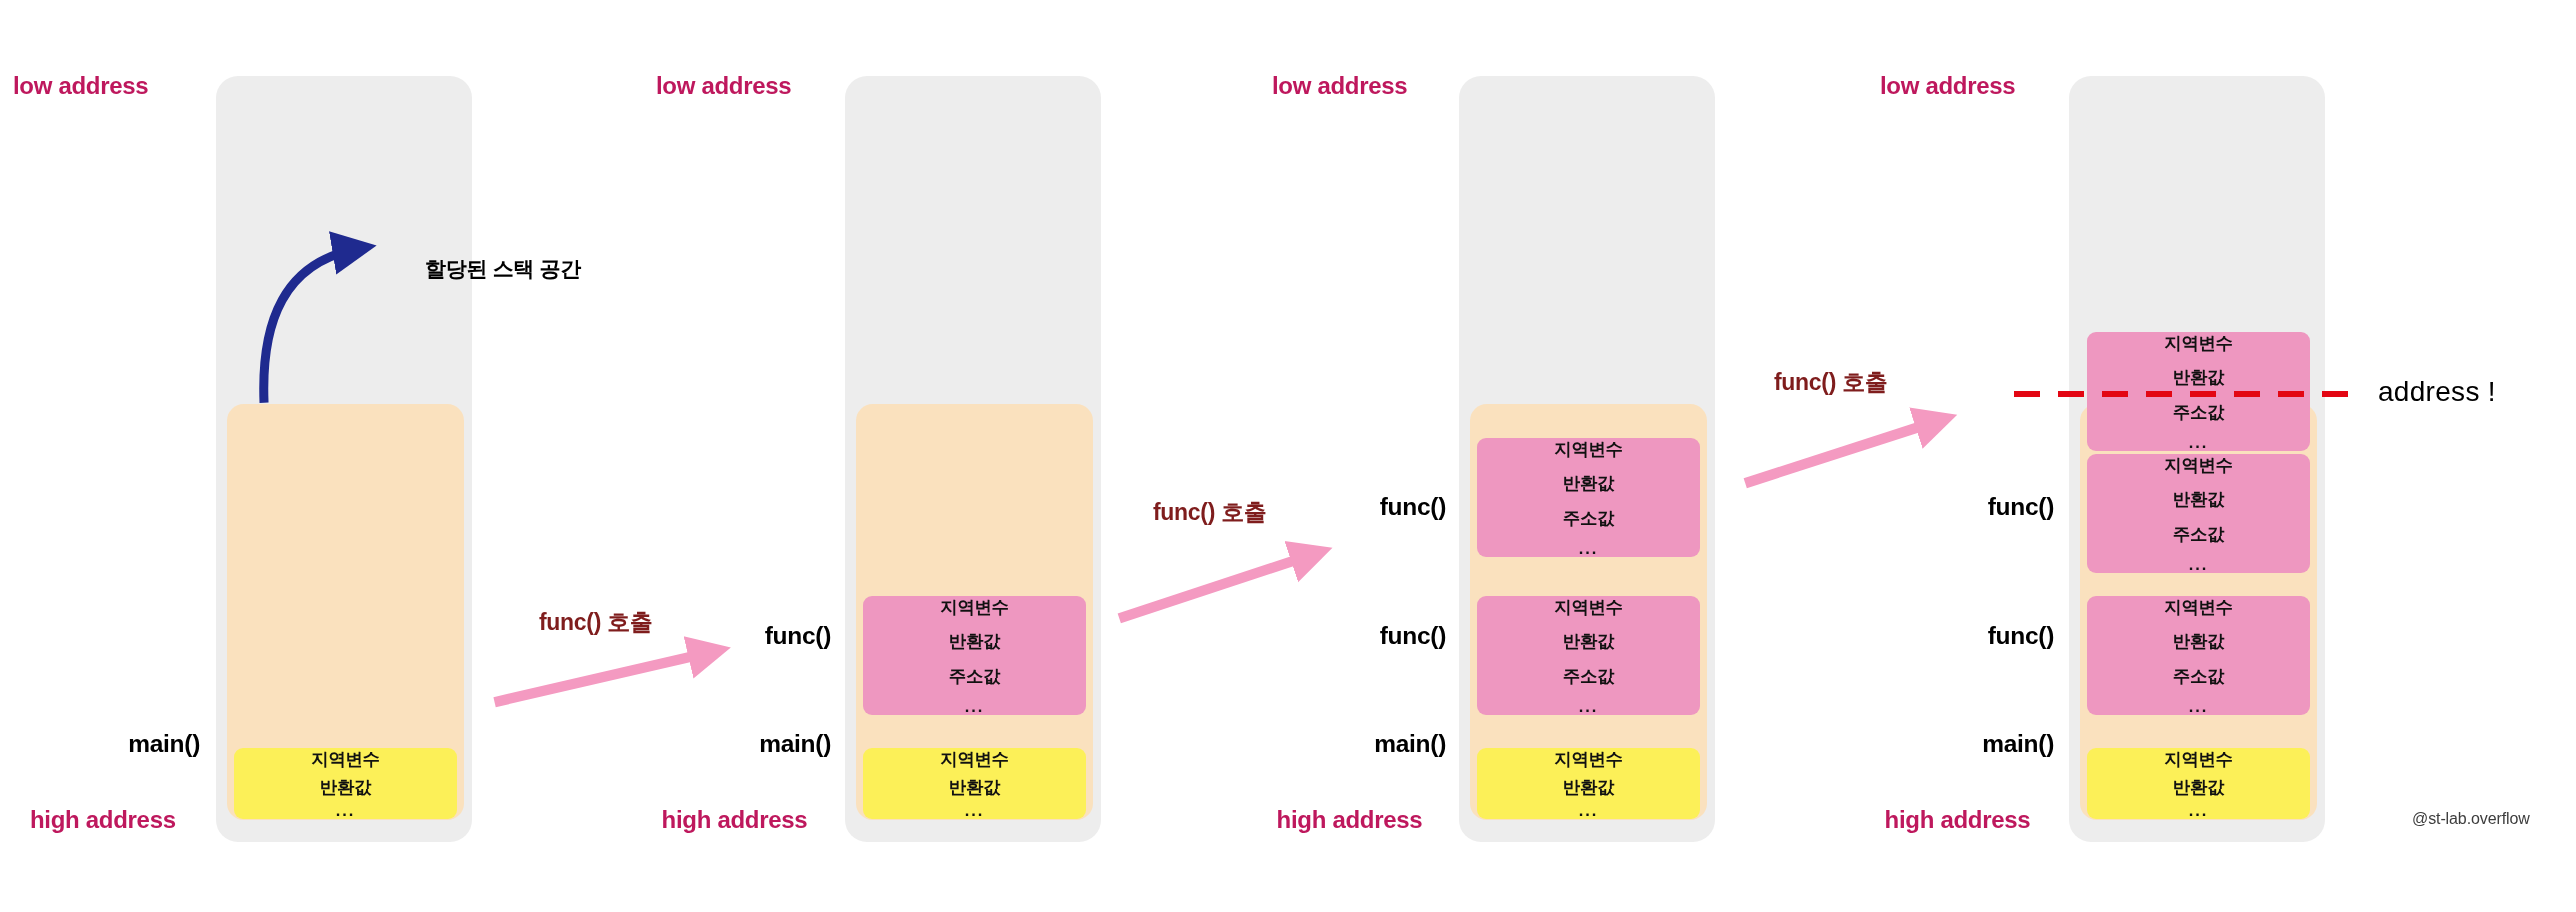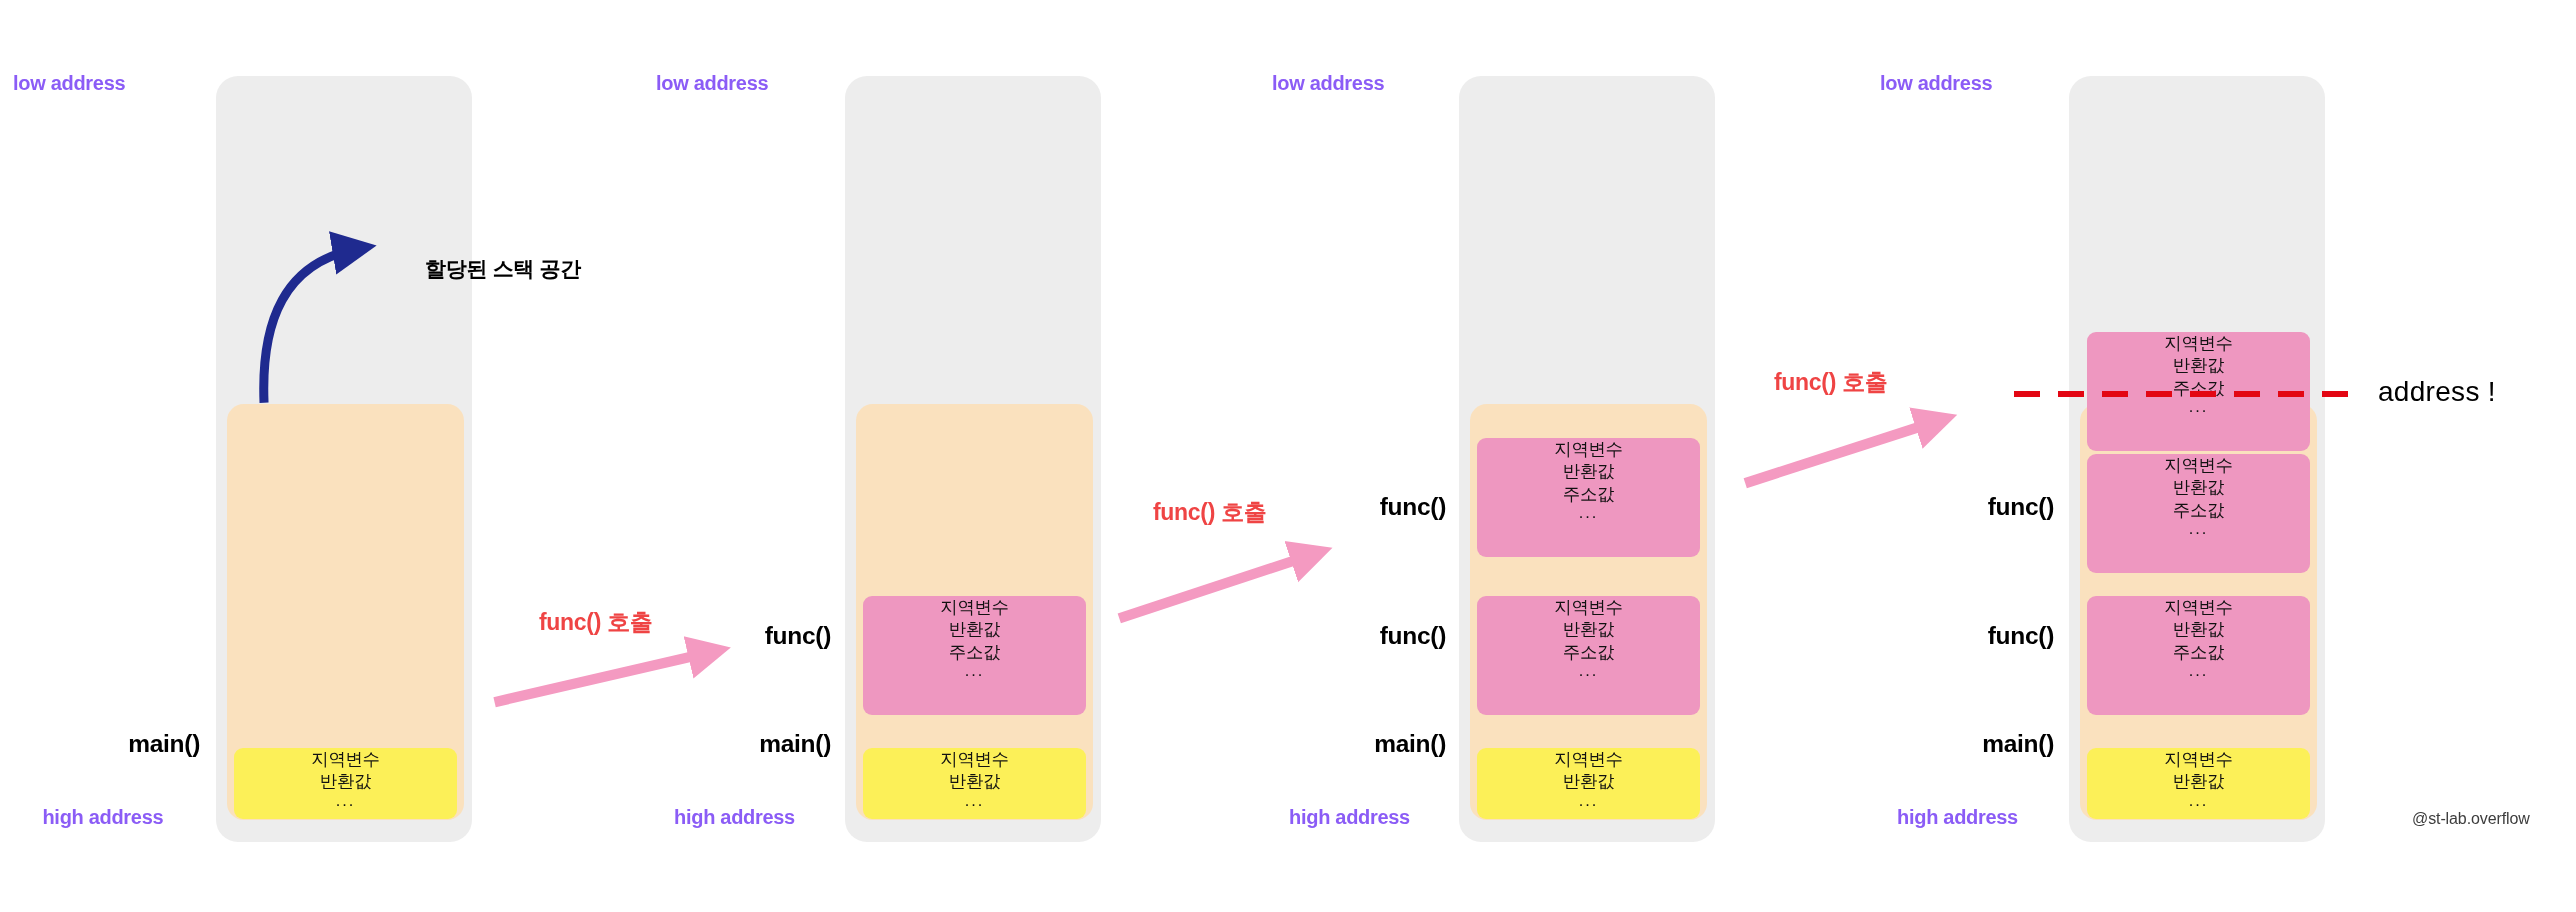--- a/index.html
+++ b/index.html
@@ -30,65 +30,65 @@
     position: absolute;
     background: #fae1be;
     border-radius: 16.7px;
   }
   .frame {
     position: absolute;
     border-radius: 9px;
     display: flex;
     flex-direction: column;
     align-items: center;
-    justify-content: flex-start;
+    justify-content: space-between;
     box-sizing: border-box;
     color: #111111;
-    font-weight: 400;
+    font-weight: 700;
     letter-spacing: -0.3px;
   }
   .frame.main-frame   { background: #fcf058; }
   .frame.func-frame   { background: #ee97c0; }
   .frame .ln {
     display: block;
     line-height: 1.28;
     white-space: nowrap;
   }
   .frame .ell {
     line-height: 0.95;
     font-size: 0.94em;
     letter-spacing: 1.9px;
   }
 
   
   .addr-label {
     position: absolute;
-    font-size: 20px;
-    font-weight: 700;
-    color: #8b5cf6;
+    font-size: 24px;
+    font-weight: 700;
+    color: #be185d;
     white-space: nowrap;
     letter-spacing: -0.3px;
   }
   .addr-label.right-al { text-align: center; }
 
   .frame-label {
     position: absolute;
     font-size: 24.5px;
     font-weight: 600;
     color: #000000;
     white-space: nowrap;
     text-align: right;
     letter-spacing: -0.3px;
   }
 
   .call-label {
     position: absolute;
     font-size: 23px;
     font-weight: 700;
-    color: #ef4444;
+    color: #7f1d1d;
     white-space: nowrap;
     letter-spacing: -0.3px;
   }
 
   .alloc-note {
     position: absolute;
     font-size: 21px;
     font-weight: 700;
     color: #000000;
     white-space: nowrap;

